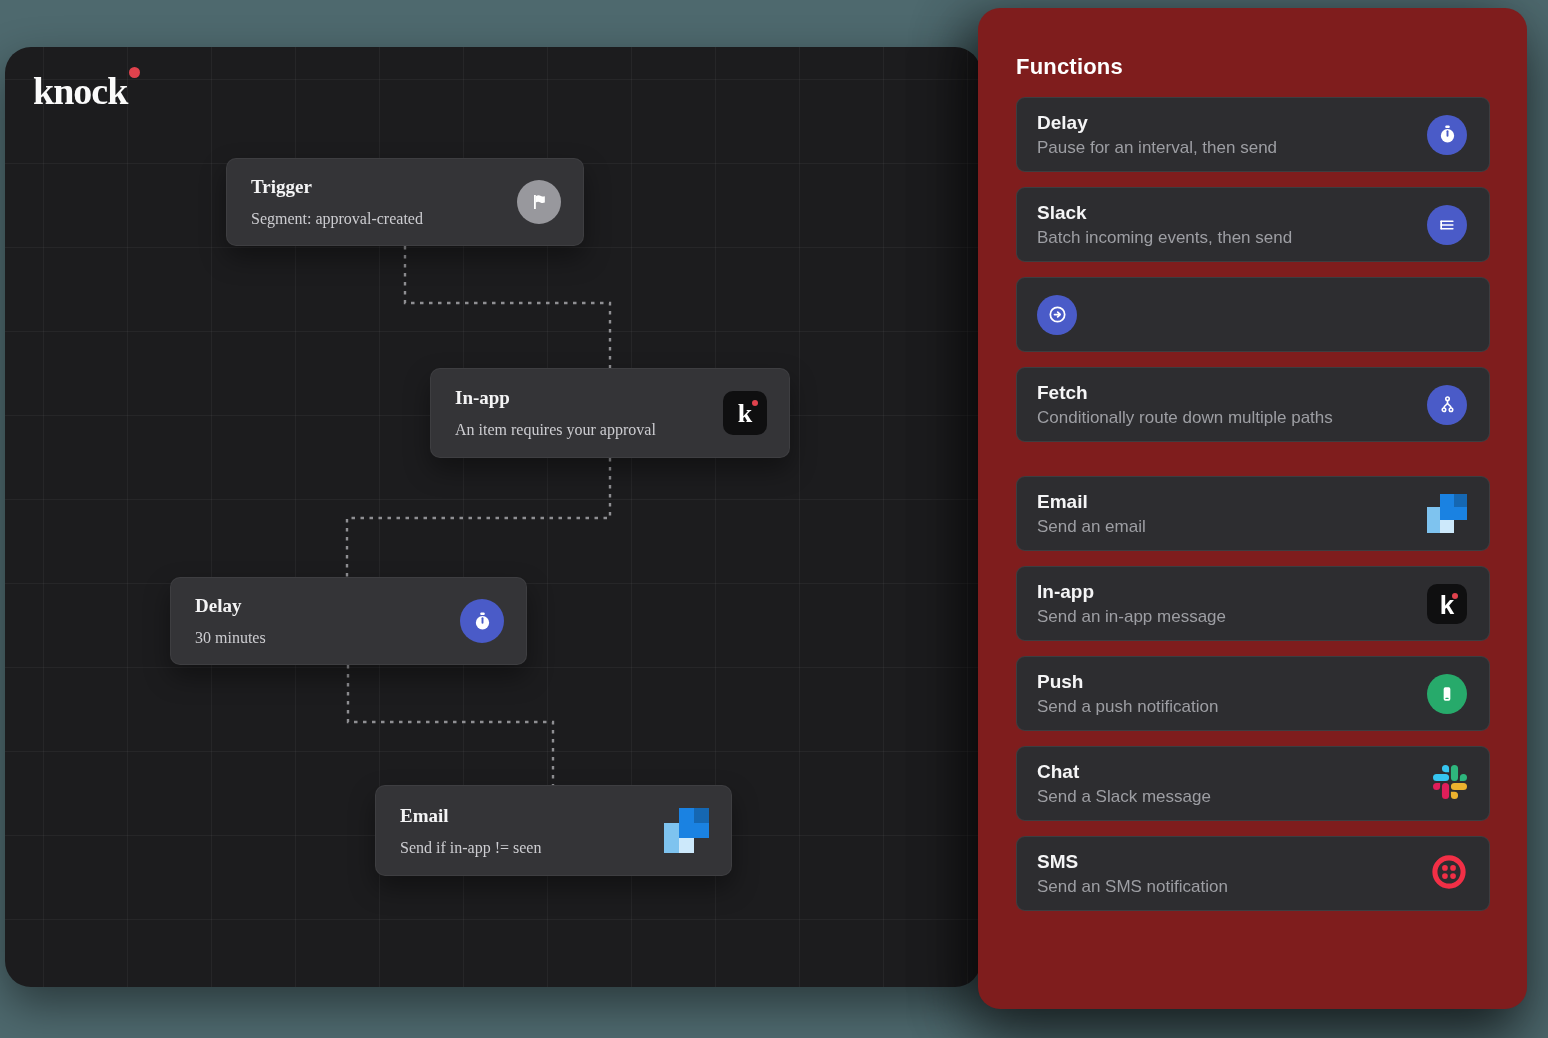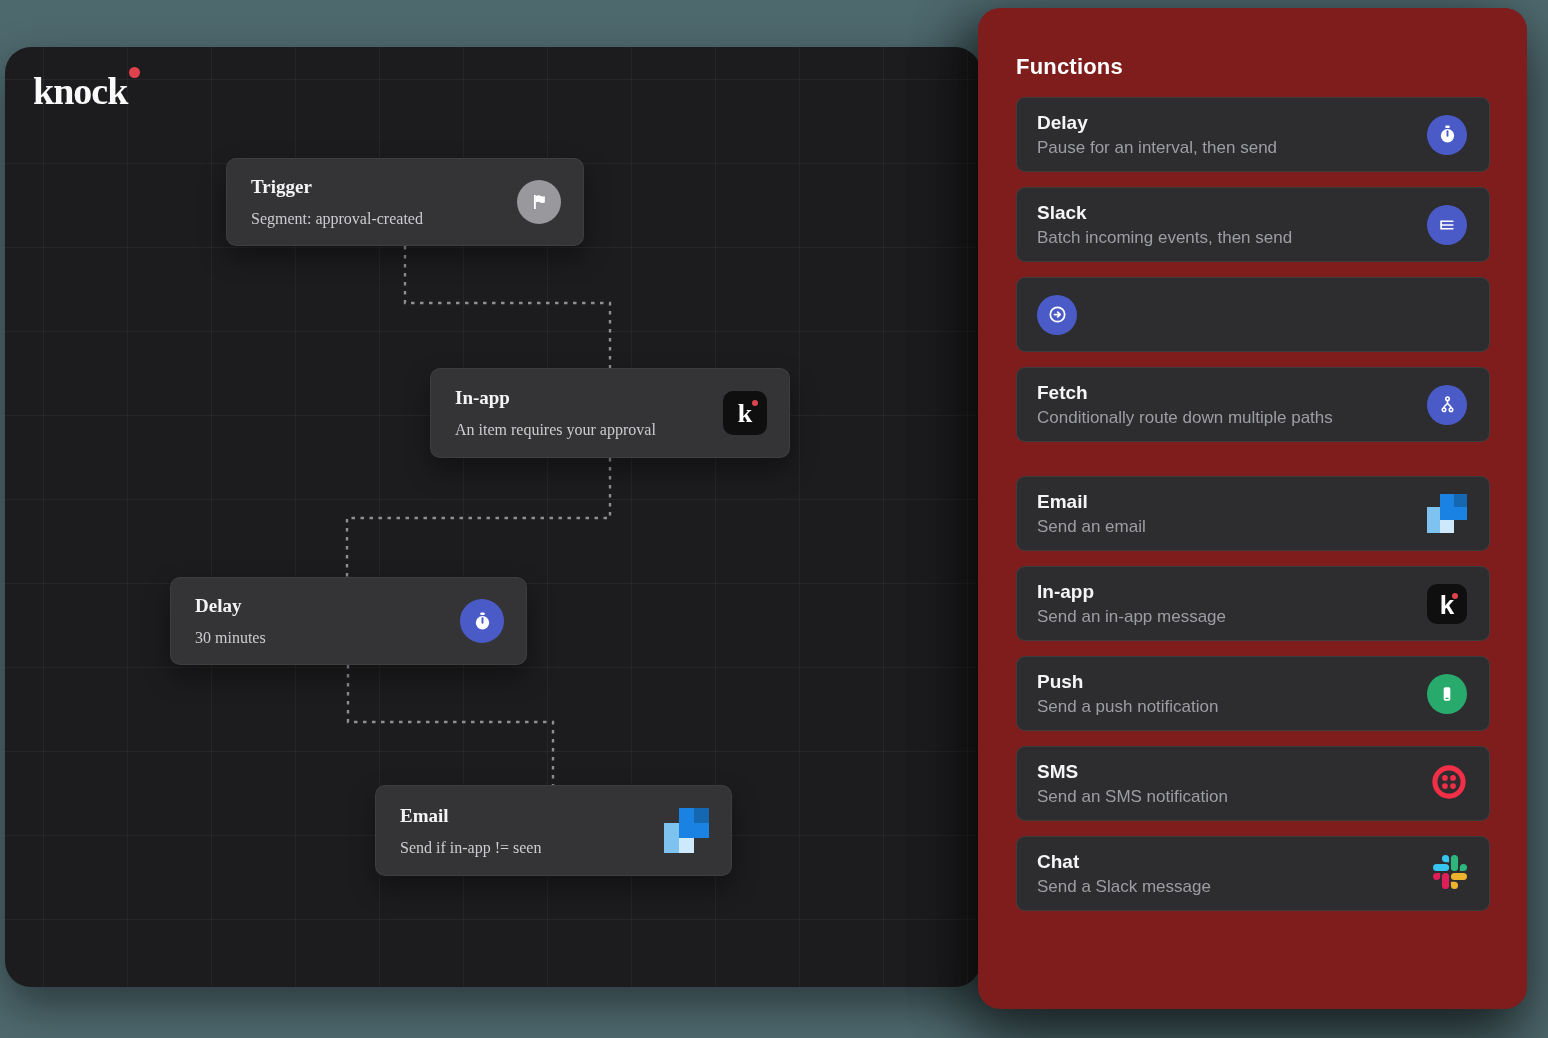--- a/index.html
+++ b/index.html
@@ -265,38 +265,38 @@
             <span class="icon-circle" style="background:#27aa6b">
               <svg width="20" height="20" viewBox="0 0 24 24">
                 <rect x="8" y="4" width="8" height="16" rx="2" fill="#fff"></rect>
                 <rect x="10" y="16.6" width="4" height="1.4" rx="0.7" fill="#27aa6b"></rect>
               </svg>
             </span>
           </span>
         </div>
         <div class="card">
           <div class="texts">
+            <div class="title">Chat</div>
+            <div class="subtitle">Send a Slack message</div>
+          </div>
+          <span><svg width="34" height="34" viewBox="0 0 24 24">
+          <path fill="#e01e5a" d="M5.042 15.165a2.528 2.528 0 0 1-2.52 2.523A2.528 2.528 0 0 1 0 15.165a2.527 2.527 0 0 1 2.522-2.52h2.52v2.52zM6.313 15.165a2.527 2.527 0 0 1 2.521-2.52 2.527 2.527 0 0 1 2.521 2.52v6.313A2.528 2.528 0 0 1 8.834 24a2.528 2.528 0 0 1-2.521-2.522v-6.313z"></path>
+          <path fill="#36c5f0" d="M8.834 5.042a2.528 2.528 0 0 1-2.521-2.52A2.528 2.528 0 0 1 8.834 0a2.528 2.528 0 0 1 2.521 2.522v2.52H8.834zM8.834 6.313a2.528 2.528 0 0 1 2.521 2.521 2.528 2.528 0 0 1-2.521 2.521H2.522A2.528 2.528 0 0 1 0 8.834a2.528 2.528 0 0 1 2.522-2.521h6.312z"></path>
+          <path fill="#2eb67d" d="M18.956 8.834a2.528 2.528 0 0 1 2.522-2.521A2.528 2.528 0 0 1 24 8.834a2.528 2.528 0 0 1-2.522 2.521h-2.522V8.834zM17.688 8.834a2.528 2.528 0 0 1-2.523 2.521 2.527 2.527 0 0 1-2.52-2.521V2.522A2.527 2.527 0 0 1 15.165 0a2.528 2.528 0 0 1 2.523 2.522v6.312z"></path>
+          <path fill="#ecb22e" d="M15.165 18.956a2.528 2.528 0 0 1 2.523 2.522A2.528 2.528 0 0 1 15.165 24a2.527 2.527 0 0 1-2.52-2.522v-2.522h2.52zM15.165 17.688a2.527 2.527 0 0 1-2.52-2.523 2.526 2.526 0 0 1 2.52-2.52h6.313A2.527 2.527 0 0 1 24 15.165a2.528 2.528 0 0 1-2.522 2.523h-6.313z"></path>
+        </svg></span>
+        </div>
+        <div class="card">
+          <div class="texts">
             <div class="title">SMS</div>
             <div class="subtitle">Send an SMS notification</div>
           </div>
           <span><svg width="36" height="36" viewBox="0 0 24 24" fill="none">
           <circle cx="12" cy="12" r="9.4" stroke="#f22f46" stroke-width="3.4"></circle>
           <circle cx="9.3" cy="9.3" r="1.9" fill="#f22f46"></circle>
           <circle cx="14.7" cy="9.3" r="1.9" fill="#f22f46"></circle>
           <circle cx="9.3" cy="14.7" r="1.9" fill="#f22f46"></circle>
           <circle cx="14.7" cy="14.7" r="1.9" fill="#f22f46"></circle>
         </svg></span>
         </div>
-        <div class="card">
-          <div class="texts">
-            <div class="title">Chat</div>
-            <div class="subtitle">Send a Slack message</div>
-          </div>
-          <span><svg width="34" height="34" viewBox="0 0 24 24">
-          <path fill="#e01e5a" d="M5.042 15.165a2.528 2.528 0 0 1-2.52 2.523A2.528 2.528 0 0 1 0 15.165a2.527 2.527 0 0 1 2.522-2.52h2.52v2.52zM6.313 15.165a2.527 2.527 0 0 1 2.521-2.52 2.527 2.527 0 0 1 2.521 2.52v6.313A2.528 2.528 0 0 1 8.834 24a2.528 2.528 0 0 1-2.521-2.522v-6.313z"></path>
-          <path fill="#36c5f0" d="M8.834 5.042a2.528 2.528 0 0 1-2.521-2.52A2.528 2.528 0 0 1 8.834 0a2.528 2.528 0 0 1 2.521 2.522v2.52H8.834zM8.834 6.313a2.528 2.528 0 0 1 2.521 2.521 2.528 2.528 0 0 1-2.521 2.521H2.522A2.528 2.528 0 0 1 0 8.834a2.528 2.528 0 0 1 2.522-2.521h6.312z"></path>
-          <path fill="#2eb67d" d="M18.956 8.834a2.528 2.528 0 0 1 2.522-2.521A2.528 2.528 0 0 1 24 8.834a2.528 2.528 0 0 1-2.522 2.521h-2.522V8.834zM17.688 8.834a2.528 2.528 0 0 1-2.523 2.521 2.527 2.527 0 0 1-2.52-2.521V2.522A2.527 2.527 0 0 1 15.165 0a2.528 2.528 0 0 1 2.523 2.522v6.312z"></path>
-          <path fill="#ecb22e" d="M15.165 18.956a2.528 2.528 0 0 1 2.523 2.522A2.528 2.528 0 0 1 15.165 24a2.527 2.527 0 0 1-2.52-2.522v-2.522h2.52zM15.165 17.688a2.527 2.527 0 0 1-2.52-2.523 2.526 2.526 0 0 1 2.52-2.52h6.313A2.527 2.527 0 0 1 24 15.165a2.528 2.528 0 0 1-2.522 2.523h-6.313z"></path>
-        </svg></span>
-        </div>
       </div>
     </div>
 </div>
 
 </body></html>

